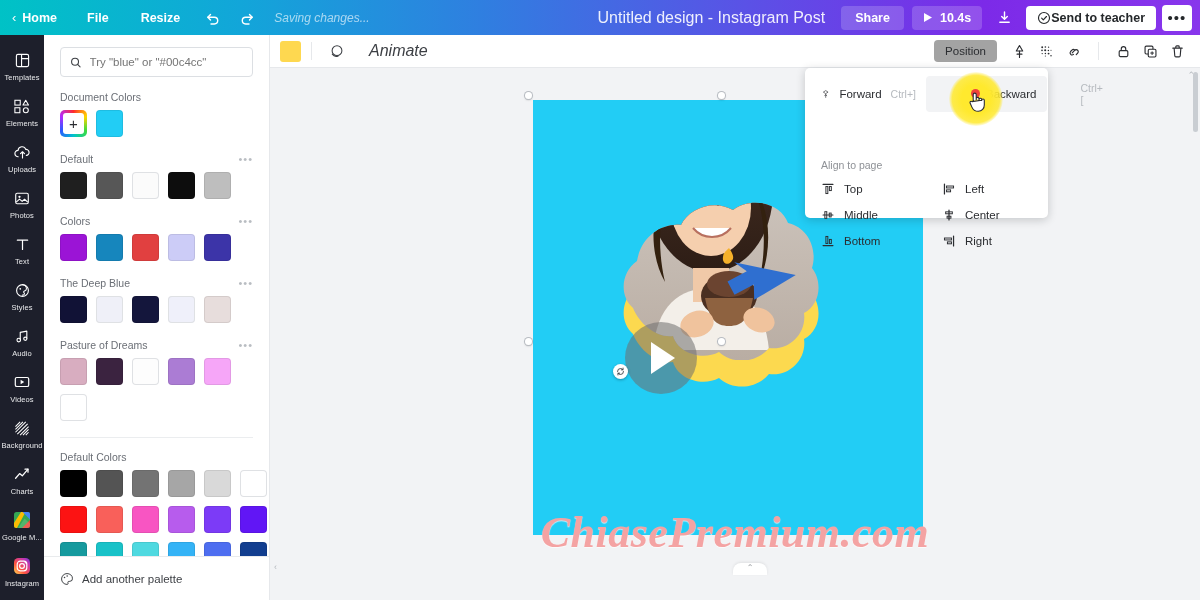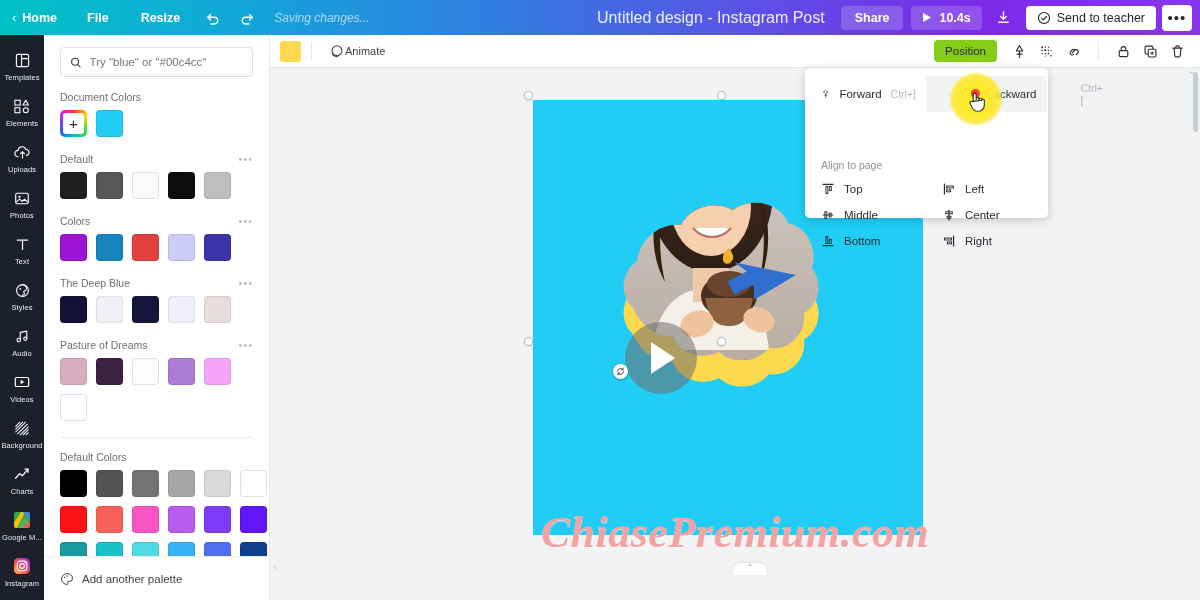--- a/index.html
+++ b/index.html
@@ -40,22 +40,22 @@
     font-size: 12.5px; font-weight: bold; cursor: pointer; margin-right: 8px;
   }
   .tb-play {
     background: rgba(255,255,255,.18); border-radius: 4px; padding: 5px 11px;
     font-size: 12.5px; font-weight: bold; cursor: pointer; display: flex;
     align-items: center; gap: 7px; margin-right: 6px;
   }
   .tb-dl { width: 32px; height: 26px; display: flex; align-items: center; justify-content: center; cursor: pointer; margin-right: 6px; }
   .tb-send {
     background: #fff; color: #25282b; border-radius: 4px; padding: 5px 11px;
-    font-size: 12.5px; font-weight: normal; cursor: pointer;
-    display: flex; align-items: center; gap: 6px; margin-right: 6px;
+    font-size: 12.5px; font-weight: bold; cursor: pointer;
+    display: flex; align-items: center; margin-right: 6px;
   }
   .tb-more {
     background: #fff; color: #25282b; border-radius: 4px; width: 30px; height: 26px;
     display: flex; align-items: center; justify-content: center; cursor: pointer;
     font-size: 15px; letter-spacing: 1px; line-height: 1;
   }
 
   
   .rail {
     position: absolute; left: 0; top: 35px; width: 44px; height: 565px;
@@ -115,26 +115,26 @@
 
   
   .objbar {
     position: absolute; left: 270px; top: 35px; width: 930px; height: 33px;
     background: #fff; border-bottom: 1px solid #e6e8eb;
     display: flex; align-items: center; padding: 0 10px;
   }
   .ob-color { width: 21px; height: 21px; border-radius: 3px; cursor: pointer; }
   .ob-sep { width: 1px; height: 18px; background: #e6e8eb; margin: 0 10px; }
   .ob-animate {
-    display: flex; align-items: center; gap: 1px; font-size: 11px; color: #3c3f44;
-    padding: 4px 8px; border-radius: 4px; cursor: pointer;
+    display: flex; align-items: center; gap: 25px; font-size: 16px; color: #3c3f44;
+    padding: 4px 8px; border-radius: 4px; cursor: pointer; font-style: italic;
   }
   .ob-right { margin-left: auto; display: flex; align-items: center; gap: 2px; }
   .ob-position {
-    font-size: 11.5px; color: #2b2d31; background: #84cc16; border-radius: 4px;
+    font-size: 11.5px; color: #2b2d31; background: #a3a3a3; border-radius: 4px;
     padding: 5px 11px; cursor: pointer; margin-right: 8px;
   }
   .ob-icon {
     width: 25px; height: 25px; display: flex; align-items: center; justify-content: center;
     border-radius: 4px; cursor: pointer;
   }
 
   
   .workspace {
     position: absolute; left: 270px; top: 68px; width: 930px; height: 507px;

